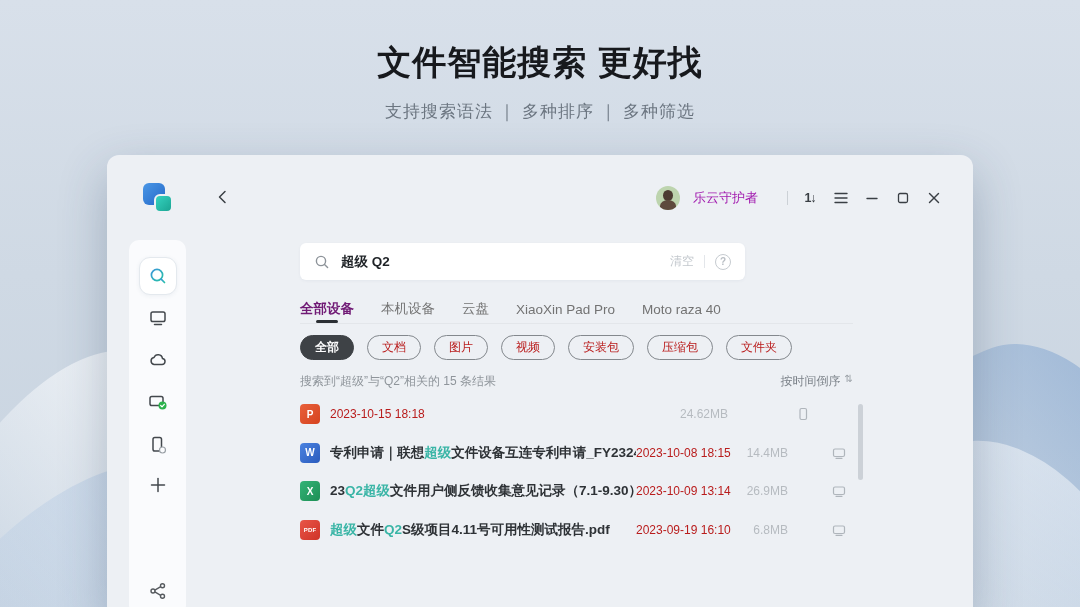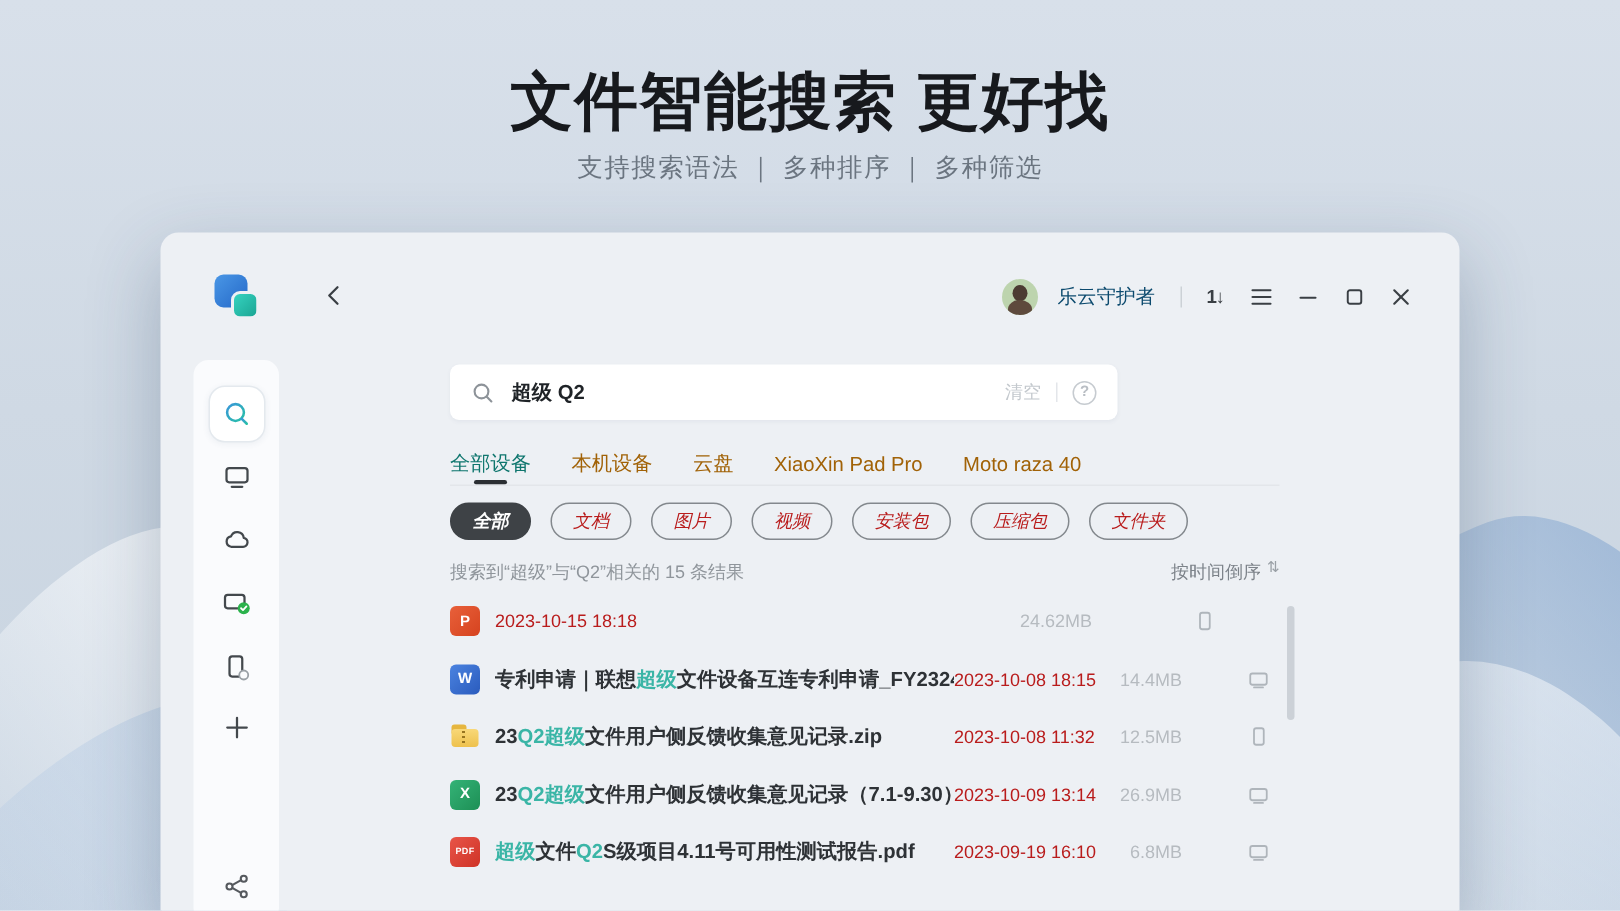--- a/index.html
+++ b/index.html
@@ -19,21 +19,21 @@
     border-radius:55% 45% 50% 50% / 60% 40% 60% 40%; transform:rotate(40deg); }
   .bloom-r1 { right:-110px; bottom:-140px; width:320px; height:400px;
     background:linear-gradient(250deg, rgba(126,162,206,0.65) 0%, rgba(225,237,248,0.1) 75%);
     border-radius:60% 40% 55% 45% / 48% 62% 38% 52%; transform:rotate(-20deg); }
   .bloom-r2 { right:-60px; bottom:-180px; width:220px; height:360px;
     background:linear-gradient(230deg, rgba(255,255,255,0.55), rgba(170,198,230,0.08));
     border-radius:52% 48% 60% 40% / 55% 45% 60% 40%; transform:rotate(-34deg); }
 
   
   .hero-title { position:absolute; top:40px; left:0; width:100%; text-align:center;
-    font-size:42px; font-weight:800; color:#17191d; letter-spacing:1px; }
+    font-size:34px; font-weight:800; color:#17191d; letter-spacing:1px; }
   .hero-sub { position:absolute; top:100px; left:0; width:100%; text-align:center;
     font-size:17px; color:#6b7580; letter-spacing:1px; }
 
   
   .window { position:absolute; left:107px; top:155px; width:866px; height:460px;
     background:#edf0f4; border-radius:12px 12px 0 0; overflow:hidden;
     box-shadow:0 18px 48px rgba(48,68,98,0.30); }
 
   
   .logo { position:absolute; left:36px; top:28px; width:36px; height:34px; }
@@ -44,21 +44,21 @@
   .back-btn { position:absolute; left:106px; top:33px; width:18px; height:18px; display:flex;
     align-items:center; justify-content:center; cursor:pointer; }
   .tb-right { position:absolute; right:30px; top:30px; height:26px; display:flex;
     align-items:center; gap:13px; }
   .avatar { width:24px; height:24px; border-radius:50%; background:#bdd4ae; position:relative;
     overflow:hidden; flex:0 0 auto; cursor:pointer; }
   .avatar::before { content:""; position:absolute; left:7px; top:4px; width:10px; height:11px;
     border-radius:50%; background:#4c3b32; }
   .avatar::after { content:""; position:absolute; left:4px; top:14px; width:16px; height:12px;
     border-radius:50% 50% 0 0; background:#5e4a3d; }
-  .user-name { font-size:13px; color:#0c4a6e; margin-right:4px; cursor:pointer; }
+  .user-name { font-size:13px; color:#a21caf; margin-right:16px; cursor:pointer; }
   .tb-div { width:1px; height:14px; background:#ccd1d6; }
   .tb-icon { width:18px; height:18px; display:flex; align-items:center; justify-content:center;
     color:#3a3f44; cursor:pointer; }
   .sort-order { font-size:12.5px; font-weight:600; letter-spacing:-1px; }
 
   
   .sidebar { position:absolute; left:22px; top:85px; width:57px; height:375px;
     background:#fafbfd; border-radius:10px; }
   .side-item { position:absolute; left:50%; transform:translateX(-50%); display:flex;
     align-items:center; justify-content:center; cursor:pointer; }
@@ -75,28 +75,28 @@
     border:none; outline:none; background:transparent; font-family:inherit; }
   .clear-btn { font-size:12px; color:#c3c8cd; cursor:pointer; }
   .sb-div { width:1px; height:13px; background:#e3e6ea; margin:0 10px; }
   .help-btn { width:16px; height:16px; border:1.2px solid #c6cbd0; border-radius:50%;
     display:flex; align-items:center; justify-content:center; font-size:10px; color:#b9bec4;
     cursor:pointer; font-weight:600; }
 
   
   .tabs { position:absolute; left:193px; top:143px; display:flex; gap:27px; height:22px;
     align-items:center; }
-  .tab { font-size:13.5px; color:#a16207; cursor:pointer; position:relative; white-space:nowrap; }
-  .tab.active { font-weight:400; color:#0f766e; }
+  .tab { font-size:13.5px; color:#737373; cursor:pointer; position:relative; white-space:nowrap; }
+  .tab.active { font-weight:700; color:#701a75; }
   .tab.active::after { content:""; position:absolute; left:50%; transform:translateX(-50%);
     bottom:-5px; width:22px; height:3px; border-radius:2px; background:#2b2f33; }
   .tabs-line { position:absolute; left:193px; top:168px; width:553px; height:1px; background:#e3e6ea; }
 
   
-  .chips { position:absolute; left:193px; top:180px; display:flex; gap:13px;font-style:italic; }
+  .chips { position:absolute; left:193px; top:180px; display:flex; gap:13px; }
   .chip { height:25px; padding:0 14px; border:1px solid #83888d; border-radius:13px;
     font-size:12px; color:#b91c1c; display:flex; align-items:center; cursor:pointer;
     white-space:nowrap; background:transparent; }
   .chip.active { background:#3e4246; border-color:#3e4246; color:#fff; font-weight:600; }
 
   
   .meta { position:absolute; left:193px; top:218px; width:553px; display:flex;
     justify-content:space-between; align-items:center; }
   .meta-summary { font-size:12px; color:#8f959b; }
   .meta-sort { font-size:12px; color:#7d838a; cursor:pointer; display:flex; align-items:flex-start;
@@ -312,35 +312,20 @@
         <div class="fsize">14.4MB</div>
         <span></span>
         <div class="fdev">
           <svg width="16" height="16" viewBox="0 0 16 16">
             <rect x="2.5" y="4" width="11" height="7.5" rx="1.5" fill="none" stroke="#afb5bb" stroke-width="1.2"></rect>
             <line x1="5" y1="13.3" x2="11" y2="13.3" stroke="#afb5bb" stroke-width="1.2" stroke-linecap="round"></line>
           </svg>
         </div>
       </div>
       <div class="frow">
-        <span class="fi fi-zip">
-          <span class="zipline"></span>
-        </span>
-        <span></span>
-        <div class="fname"><span>23</span><span class="hl">Q2超级</span><span>文件用户侧反馈收集意见记录.zip</span></div>
-        <div class="fdate">2023-10-08 11:32</div>
-        <div class="fsize">12.5MB</div>
-        <span></span>
-        <div class="fdev">
-          <svg width="16" height="16" viewBox="0 0 16 16">
-            <rect x="5" y="2.5" width="6.5" height="11" rx="1.5" fill="none" stroke="#afb5bb" stroke-width="1.2"></rect>
-          </svg>
-        </div>
-      </div>
-      <div class="frow">
         <span class="fi fi-xls">X</span>
         <span></span>
         <div class="fname"><span>23</span><span class="hl">Q2超级</span><span>文件用户侧反馈收集意见记录（7.1-9.30）.xls</span></div>
         <div class="fdate">2023-10-09 13:14</div>
         <div class="fsize">26.9MB</div>
         <span></span>
         <div class="fdev">
           <svg width="16" height="16" viewBox="0 0 16 16">
             <rect x="2.5" y="4" width="11" height="7.5" rx="1.5" fill="none" stroke="#afb5bb" stroke-width="1.2"></rect>
             <line x1="5" y1="13.3" x2="11" y2="13.3" stroke="#afb5bb" stroke-width="1.2" stroke-linecap="round"></line>

